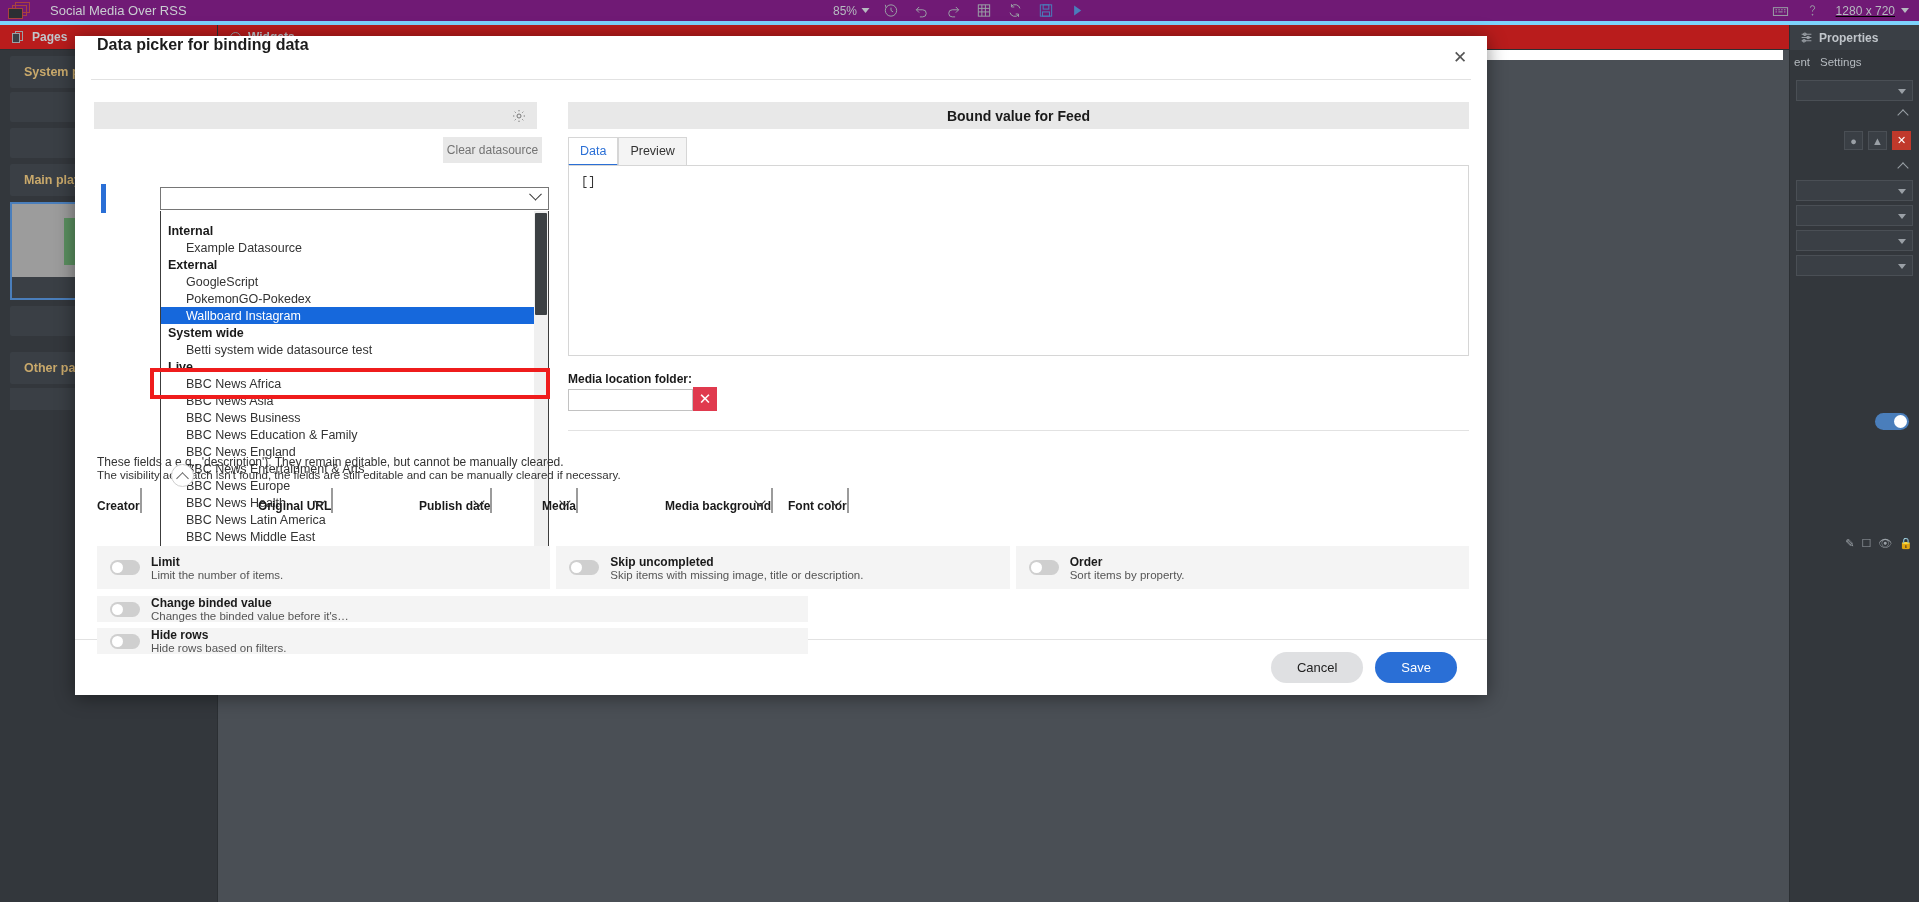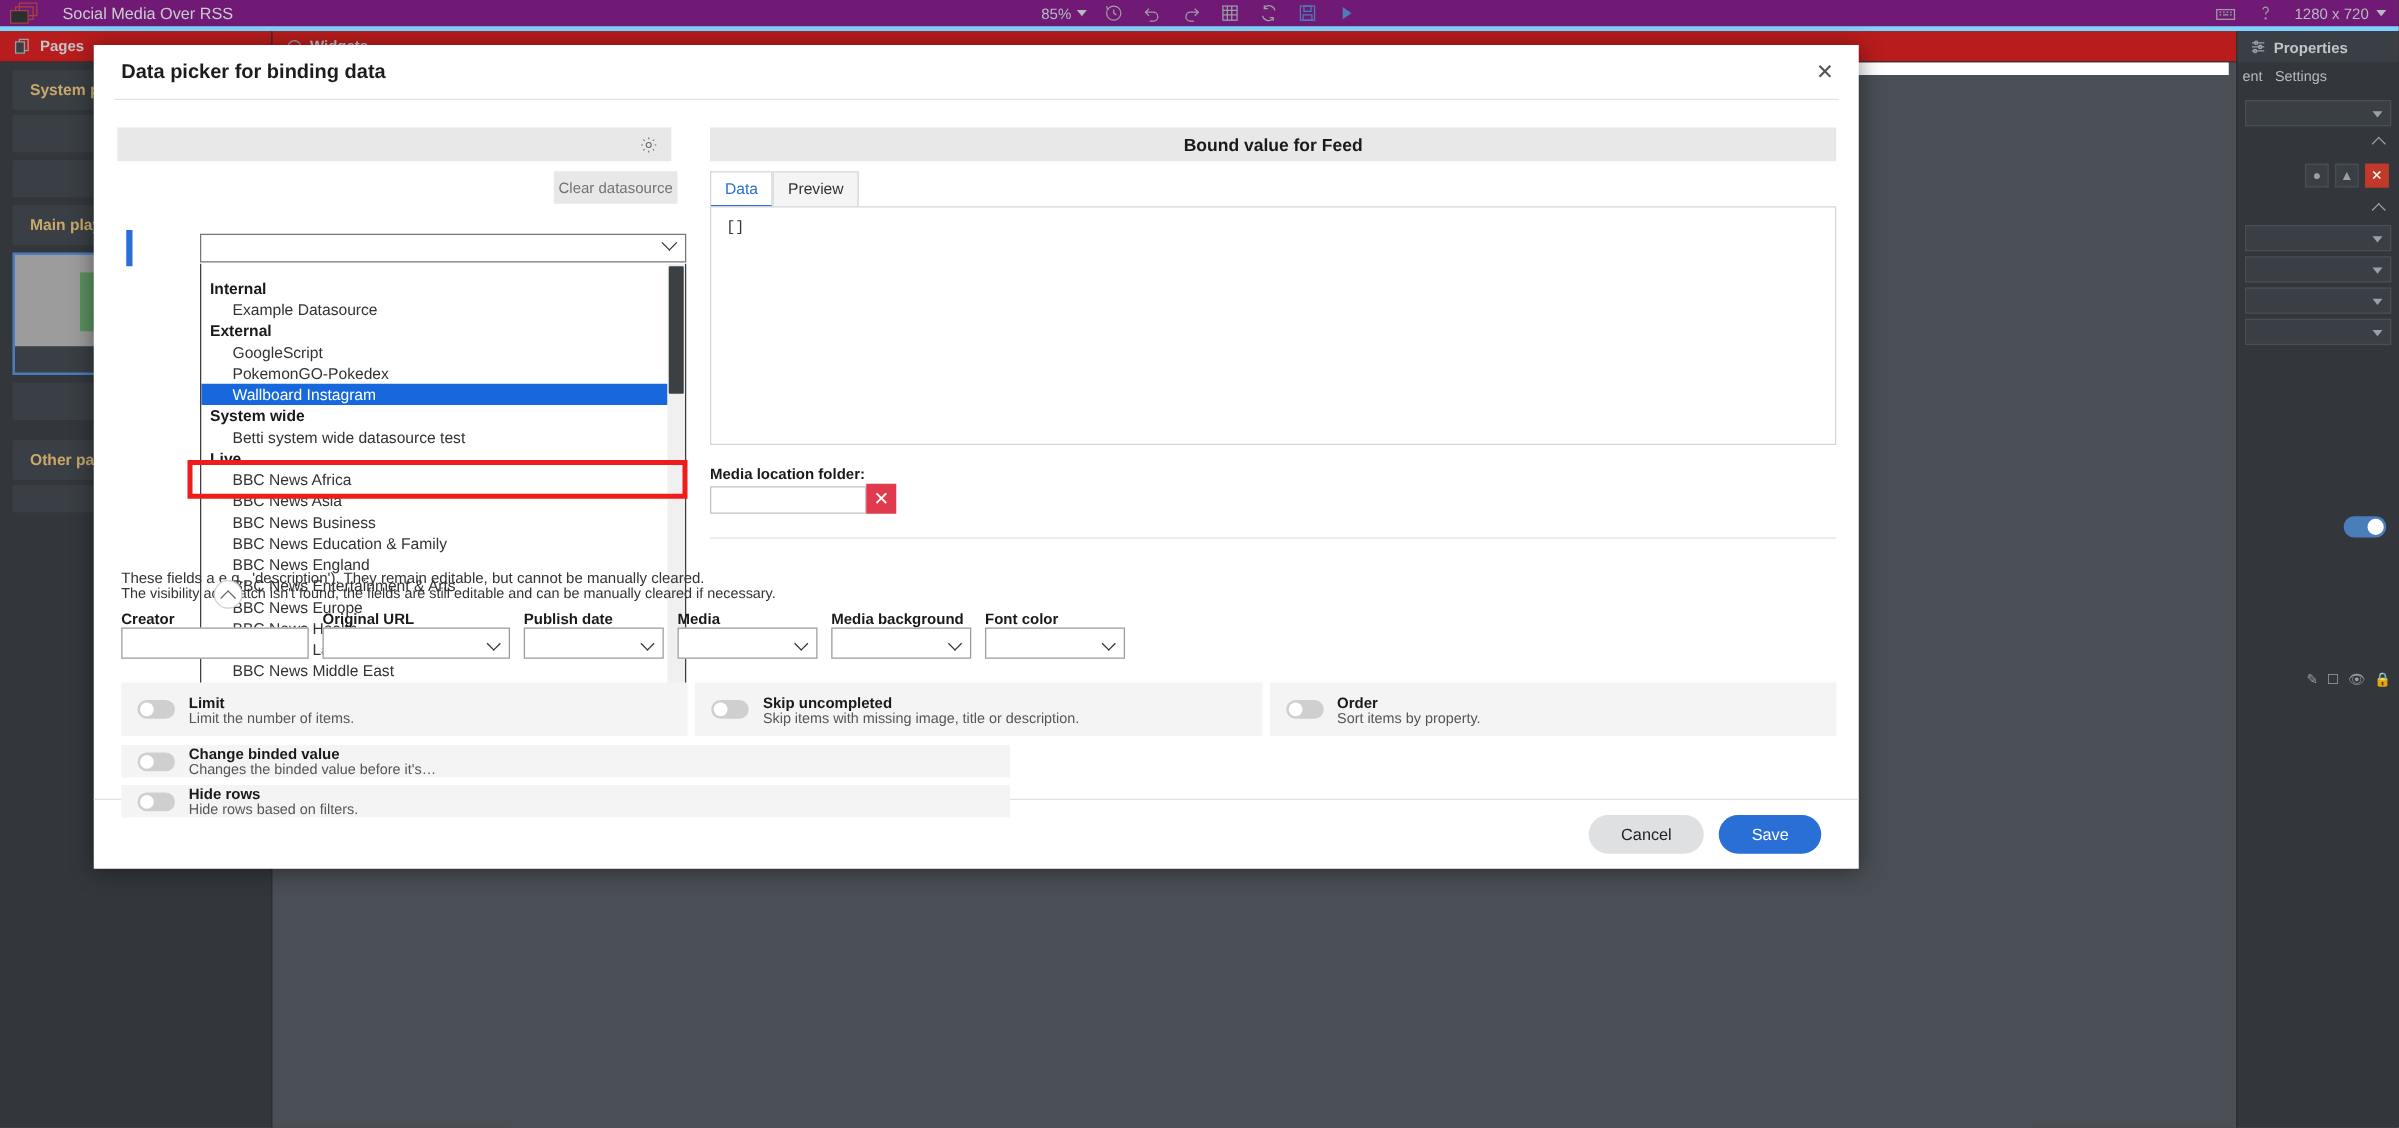--- a/index.html
+++ b/index.html
@@ -29,21 +29,21 @@
   .logo-glyph i:nth-child(2){ width:15px;height:11px; left:4px; top:3px; }
   .logo-glyph i:nth-child(3){ width:15px;height:11px; left:0px; top:6px; background:#2b2f33; }
   .app-title { color:#c9cdd1; font-size:13px; margin-left:10px; }
 
   .top-center { position:absolute; left:50%; transform:translateX(-50%); display:flex; align-items:center; gap:13px; }
   .zoom-label { color:#b6bbc0; font-size:12px; display:flex; align-items:center; gap:4px;}
   .caret-dn { width:0;height:0;border-left:4px solid transparent;border-right:4px solid transparent;border-top:5px solid #b6bbc0;}
   .tb-icon { width:18px; height:18px; color:#9aa0a6; display:flex;align-items:center;justify-content:center;}
   .tb-icon svg { width:17px; height:17px; stroke:currentColor; fill:none; stroke-width:1.4;}
 
-  .top-right { position:absolute; right:10px; display:flex; gap:14px; }
+  .top-right { position:absolute; right:10px; display:flex; gap:14px;text-decoration:underline; }
   .res-label { color:#b6bbc0; font-size:12px; display:flex; align-items:center; gap:6px;}
 
   .subbar {
     position:absolute; top:25px; left:0; right:0; height:25px;
     background:#b91c1c; display:flex; 
     border-bottom:1px solid #2b2f33;
   }
   .subbar-seg { display:flex; align-items:center; gap:7px; padding:0 12px; height:100%; color:#c0c5ca; font-size:12px; font-weight:bold;}
   .seg-pages { width:218px; border-right:1px solid #2b2f33; }
   .seg-widgets { width:160px; }
@@ -98,21 +98,21 @@
   .canvas-area { position:absolute; top:50px; left:218px; right:130px; bottom:0; background:#4a4f55; }
   .canvas-white { position:absolute; top:0; left:6px; right:6px; height:10px; background:#fff;}
 
   
   .modal-overlay { position:absolute; inset:0; background:transparent; }
   .modal {
     position:absolute; left:75px; top:36px; width:1412px; height:659px;
     background:#fff; box-shadow:0 2px 18px rgba(0,0,0,.45);
     display:flex; flex-direction:column;
   }
-  .modal-head { height:43px; display:flex; align-items:center; padding:0 22px; position:relative; }
+  .modal-head { height:43px; display:flex; padding:0 22px; position:relative; }
   .modal-title { font-size:16px; color:#1c1c1c; font-weight:bold;}
   .modal-close { position:absolute; right:18px; top:13px; width:18px;height:18px; color:#555; font-size:17px; line-height:17px; text-align:center; cursor:pointer;}
   .modal-hr { height:1px; background:#e2e2e2; margin:0 16px; }
   .modal-body { flex:1; position:relative; }
   .modal-foot { height:56px; border-top:1px solid #e2e2e2; display:flex; align-items:center; justify-content:flex-end; gap:12px; padding-right:30px;}
   .btn { border-radius:16px; font-size:13px; padding:0 26px; height:31px; display:flex;align-items:center;justify-content:center; cursor:pointer;}
   .btn-cancel { background:#dfe0e2; color:#222; }
   .btn-save { background:#2a6fd6; color:#fff; }
 
   
@@ -143,21 +143,21 @@
 
   .redbox { position:absolute; left:75px; top:288px; width:400px; height:31px; border:4px solid #ef1c1c; pointer-events:none; z-index:30;}
 
   
   .collapse-circle { position:absolute; left:96px; top:384px; width:23px;height:23px;border-radius:50%;border:1px solid #cfcfcf; background:#fff;}
   .collapse-circle:after{content:"";position:absolute;left:6px;top:9px;width:8px;height:8px;border-left:1.5px solid #666;border-top:1.5px solid #666;transform:rotate(45deg);}
   .helper-1 { position:absolute; left:22px; top:375px; font-size:12px; color:#333;}
   .helper-2 { position:absolute; left:22px; top:389px; font-size:11.5px; color:#333;}
 
   .field-row { position:absolute; left:22px; top:408px; right:18px; display:flex; gap:11px;}
-  .field { display:flex; flex-direction:column; gap:0;}
+  .field { display:flex; flex-direction:row; gap:0;align-items:flex-end;}
   .field-label { font-size:12px; font-weight:bold; color:#1a1a1a;}
   .field-ctl { height:25px; border:1px solid #9b9b9b; background:#fff; position:relative;}
   .field-ctl.sel:after{content:"";position:absolute;right:8px;top:8px;width:7px;height:7px;border-right:1.5px solid #333;border-bottom:1.5px solid #333;transform:rotate(45deg);}
 
   .opt-row { position:absolute; left:22px; top:466px; right:18px; display:flex; gap:6px;}
   .opt-card { background:#f4f4f4; flex:1; height:43px; display:flex; align-items:center; gap:11px; padding-left:13px;}
   .opt-row2 { position:absolute; left:22px; top:516px; display:flex; gap:6px; width:711px;flex-direction:column;}
   .toggle { width:30px; height:15px; border-radius:8px; background:#cfcfcf; position:relative; flex:0 0 auto;}
   .toggle:after{content:"";position:absolute;left:2px;top:2px;width:11px;height:11px;border-radius:50%;background:#fff;}
   .opt-txt-t { font-size:12px; font-weight:bold; color:#1a1a1a;}

